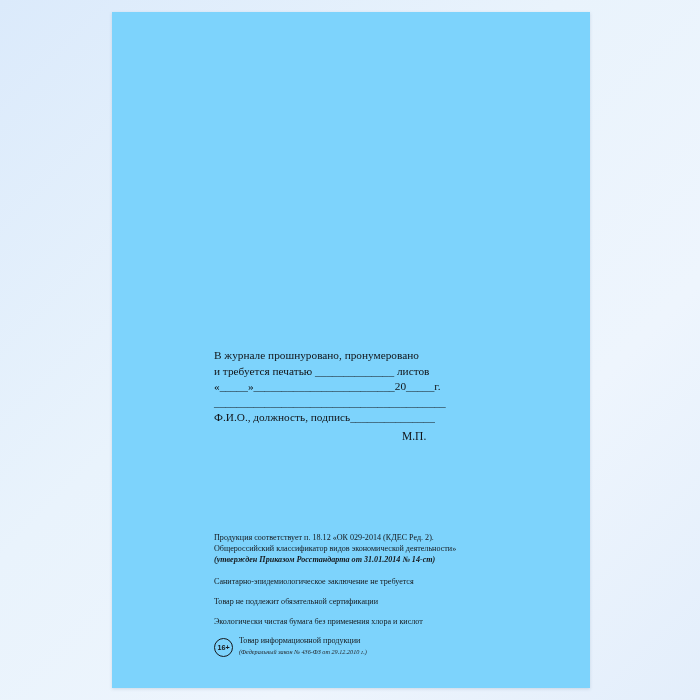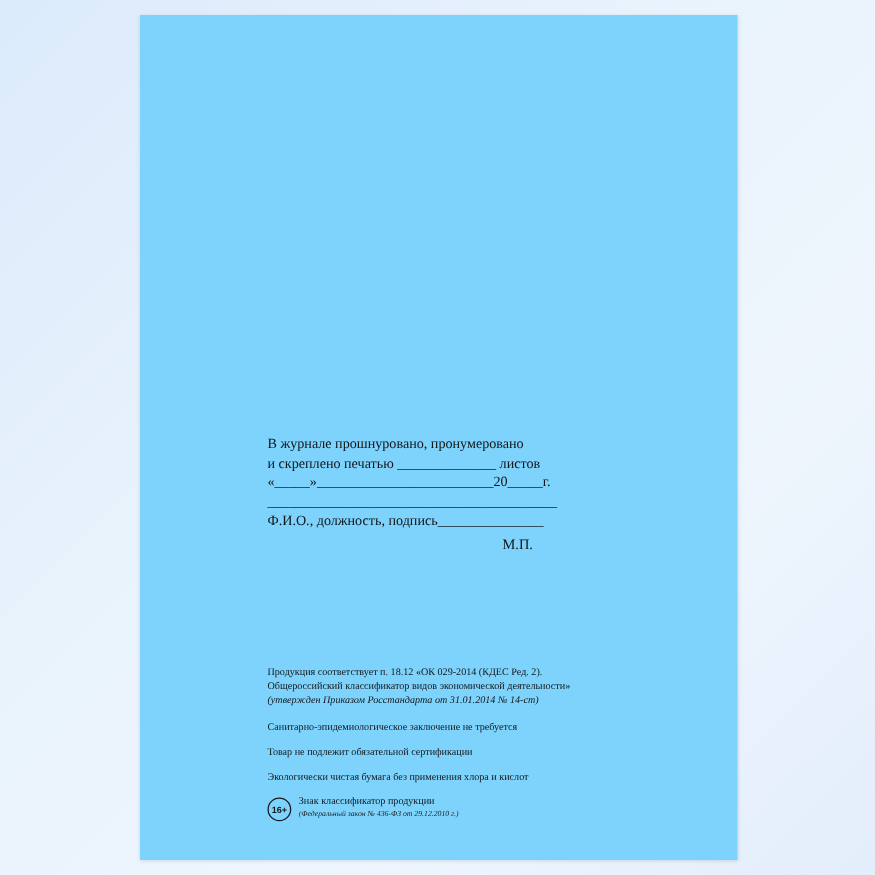--- a/index.html
+++ b/index.html
@@ -58,20 +58,21 @@
   .footer .p {
     font-size: 8.1px;
     line-height: 11.2px;
     margin-bottom: 10px;
   }
   .footer .p.tight {
     margin-bottom: 9px;
   }
   .footer .p i {
     font-style: italic;
+    font-weight: bold;
   }
   .info-row {
     display: flex;
     align-items: flex-end;
     margin-top: 2px;
   }
   .age-badge {
     width: 17px;
     height: 17px;
     border: 1px solid #15181c;
@@ -99,40 +100,40 @@
 </style>
 </head>
 <body>
 
 <div class="backdrop"></div>
 
 <div class="page">
 
   <div class="block-main">
     <div class="line">В журнале прошнуровано, пронумеровано</div>
-    <div class="line">и скреплено печатью ______________ листов</div>
+    <div class="line">и требуется печатью ______________ листов</div>
     <div class="line">«_____»_________________________20_____г.</div>
     <div class="line">_________________________________________</div>
     <div class="line">Ф.И.О., должность, подпись_______________</div>
   </div>
 
   <div class="mp">М.П.</div>
 
   <div class="footer">
     <div class="p">
       <div>Продукция соответствует п. 18.12 «ОК 029-2014 (КДЕС Ред. 2).</div>
       <div>Общероссийский классификатор видов экономической деятельности»</div>
       <div><i>(утвержден Приказом Росстандарта от 31.01.2014 № 14-ст)</i></div>
     </div>
     <div class="p tight">Санитарно-эпидемиологическое заключение не требуется</div>
     <div class="p tight">Товар не подлежит обязательной сертификации</div>
     <div class="p tight">Экологически чистая бумага без применения хлора и кислот</div>
 
     <div class="info-row">
       <div class="age-badge">16+</div>
       <div class="info-text">
-        <span>Знак классификатор продукции</span>
+        <span>Товар информационной продукции</span>
         <span class="sub">(Федеральный закон № 436-ФЗ от 29.12.2010 г.)</span>
       </div>
     </div>
   </div>
 
 </div>
 
 </body></html>

